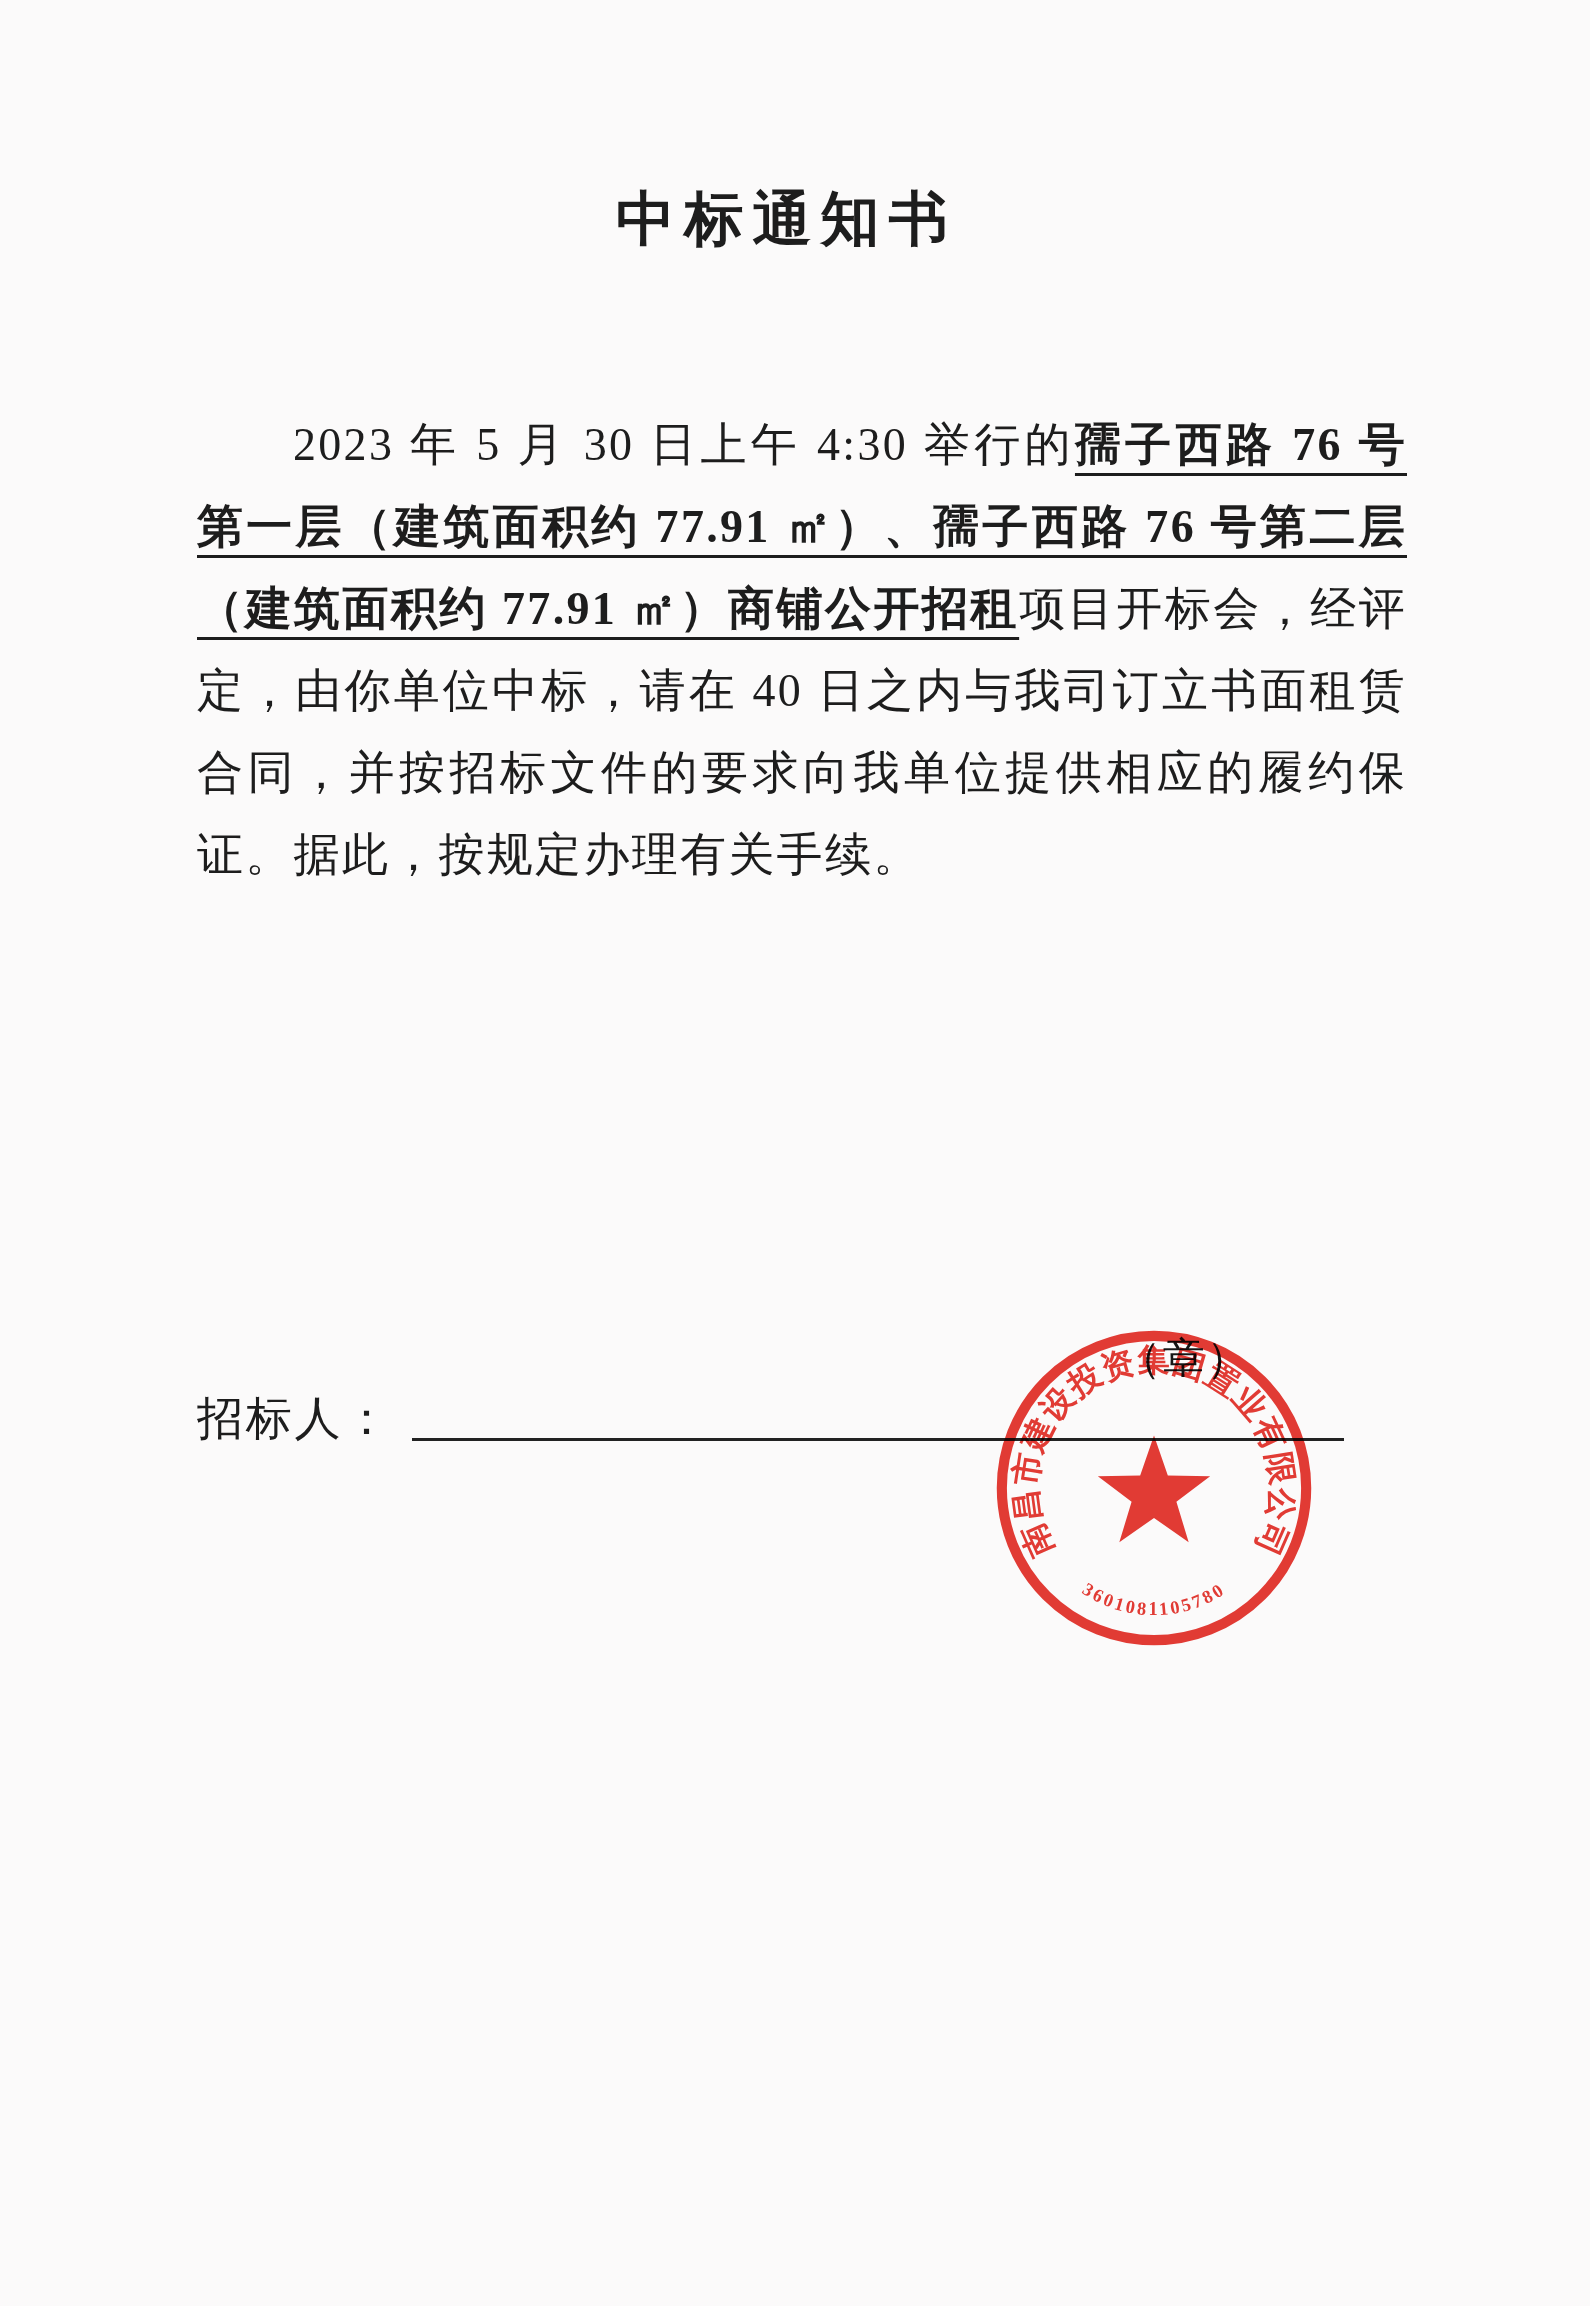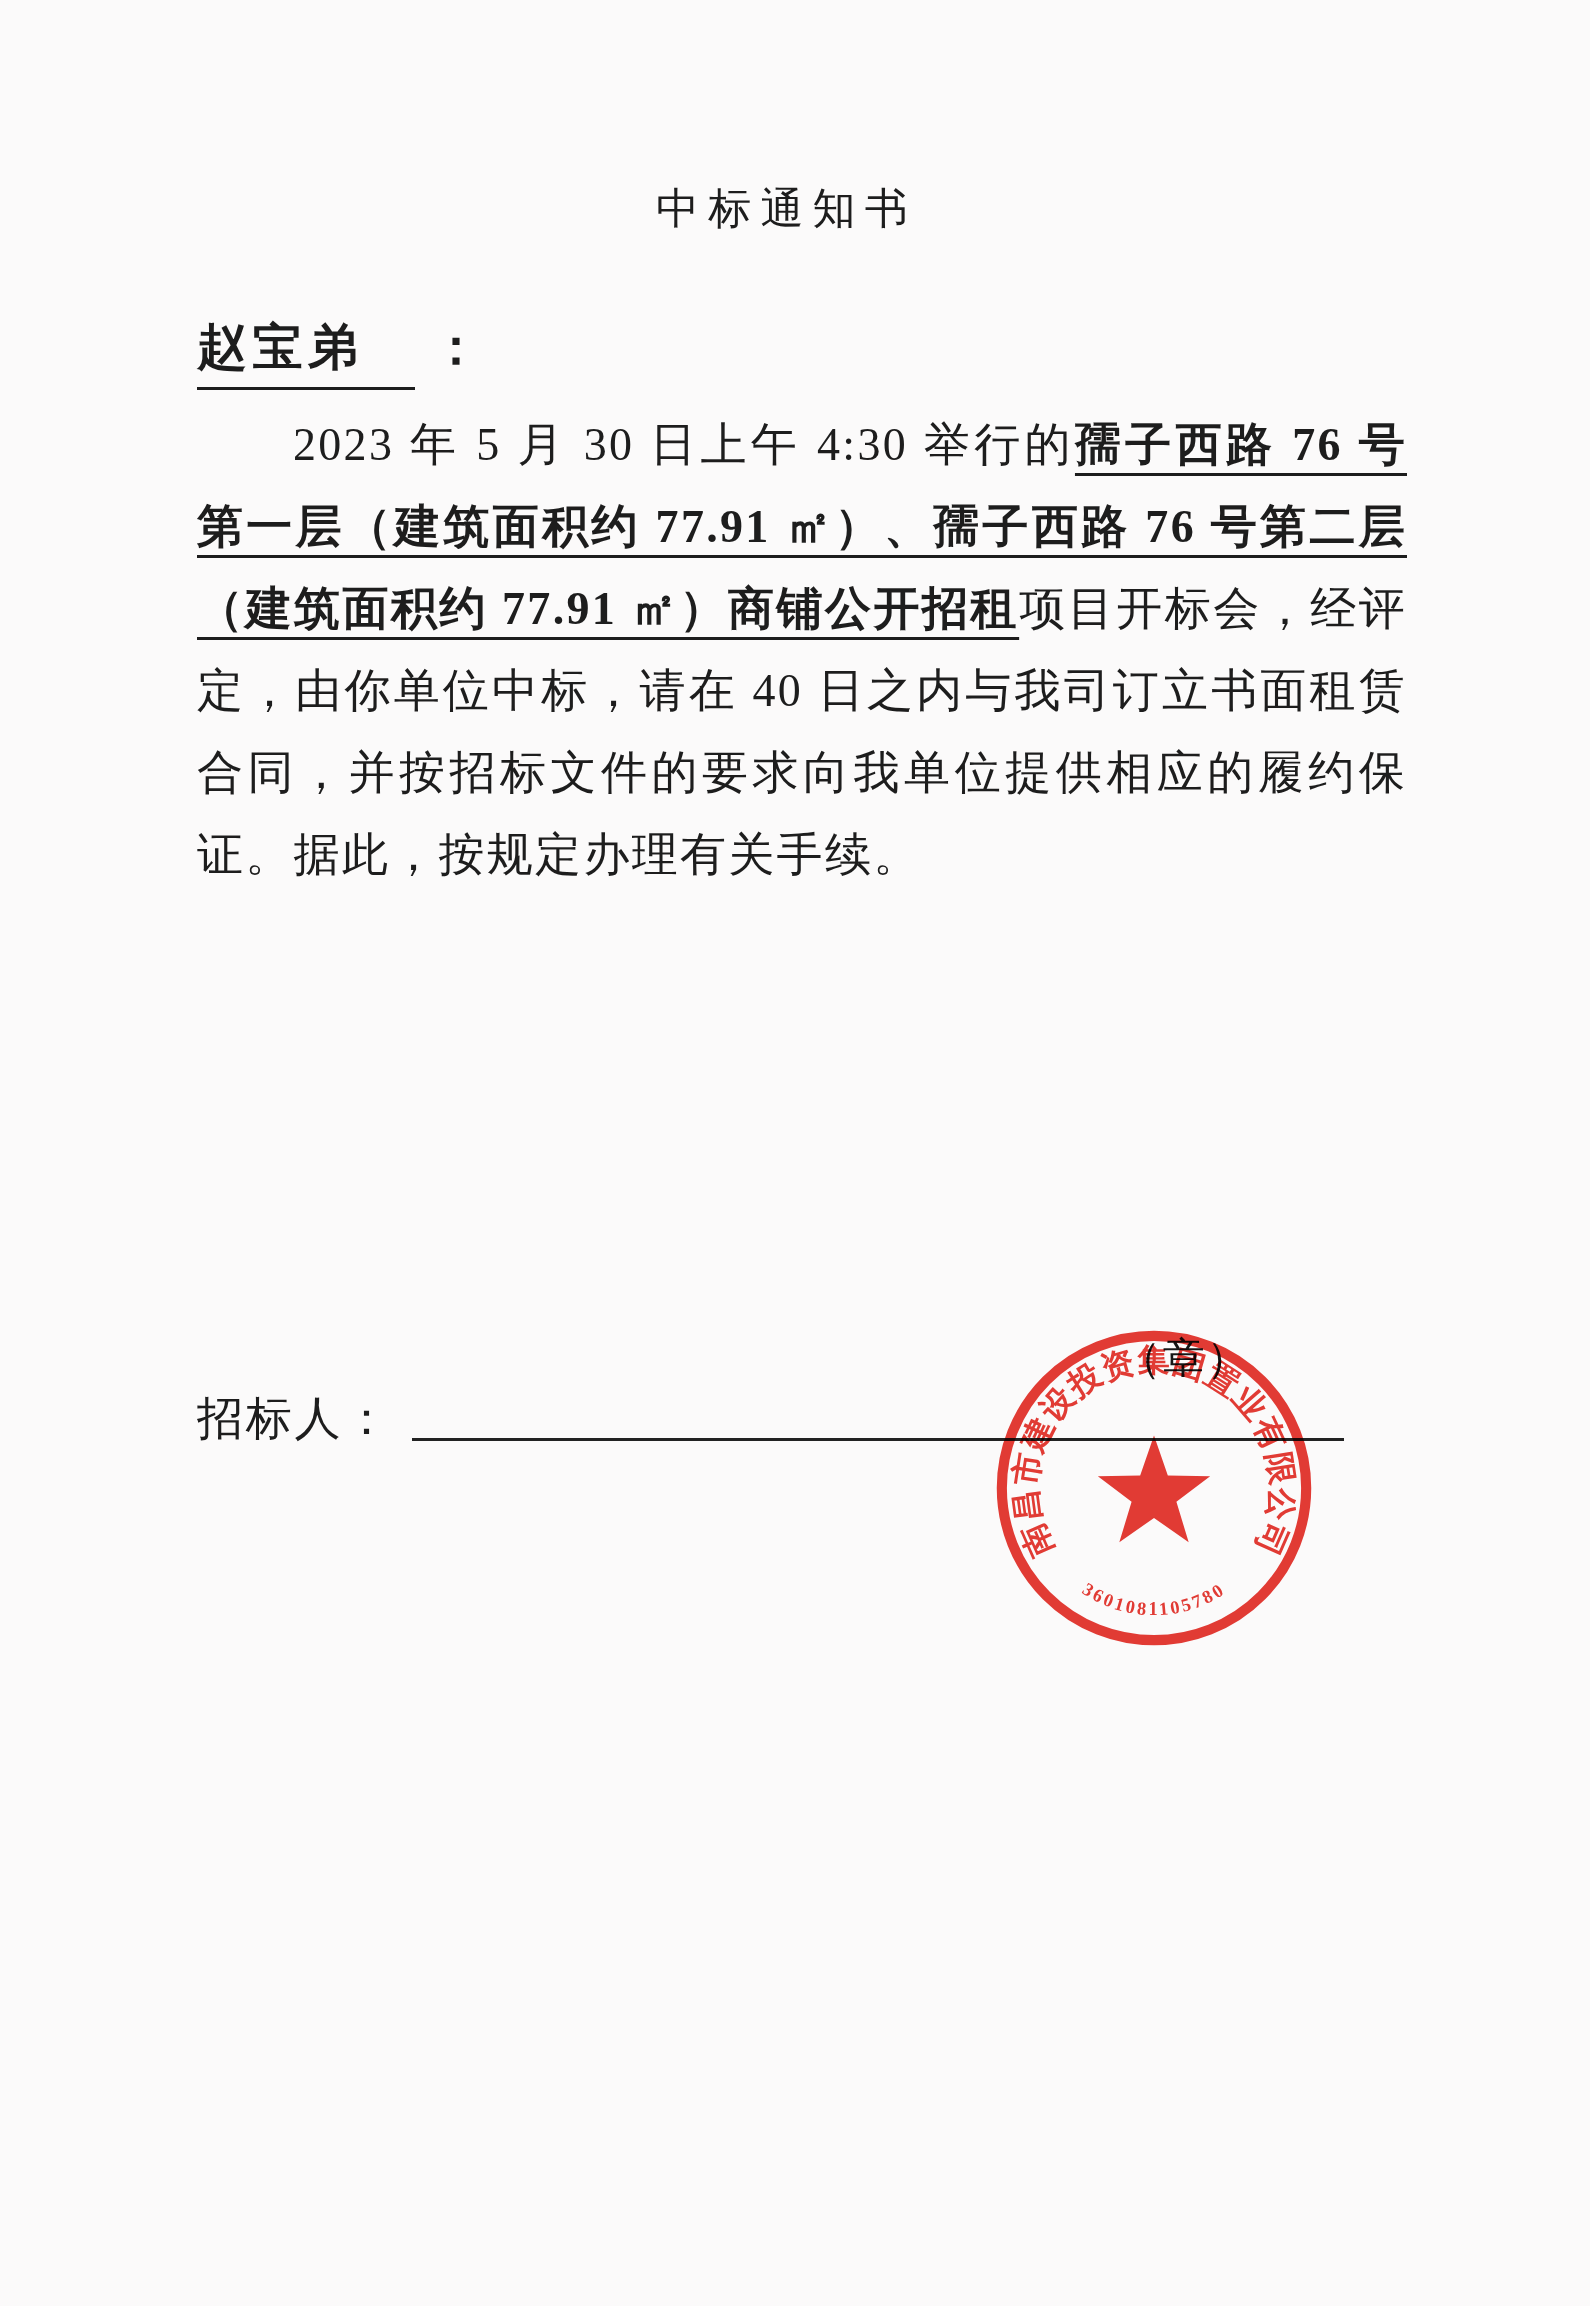--- a/index.html
+++ b/index.html
@@ -8,21 +8,21 @@
     width:1591px;height:2307px;
     margin:0 auto;
     background:#fbfafa;
     font-family:"Liberation Serif", serif;
     color:#1d1d1d;
     overflow:hidden;
   }
   .doc-title{
     position:absolute;top:180px;left:0;width:1573px;
     text-align:center;
-    font-size:43px;font-weight:400;letter-spacing:9.2px;
+    font-size:59px;font-weight:700;letter-spacing:9.2px;
   }
   .recipient-row{
     position:absolute;top:314px;left:197px;
     font-size:50px;font-weight:800;
   }
   .recipient-name{
     display:inline-block;
     border-bottom:3.7px solid #1d1d1d;
     padding:0 51px 5.5px 0;
     letter-spacing:5.5px;
@@ -82,23 +82,20 @@
   }
   .seal text{font-family:"Liberation Serif", serif;font-weight:700;}
 </style>
 </head>
 <body>
 
 <div class="sheet">
 
   <div class="doc-title">中标通知书</div>
 
-  <div class="recipient-row">
-    <span class="recipient-name">赵宝弟</span><span class="recipient-colon">：</span>
-  </div>
 
   <div class="body-par"><span>2023 年 5 月 30 日上午 4:30 举行的</span><span class="proj">孺子西路 76 号第一层（建筑面积约 77.91 ㎡）、孺子西路 76 号第二层（建筑面积约 77.91 ㎡）商铺公开招租</span><span>项目开标会，经评定，由你单位中标，请在 40 日之内与我司订立书面租赁合同，并按招标文件的要求向我单位提供相应的履约保证。据此，按规定办理有关手续。</span></div>
 
 
   <div class="sig-row">
     <span>招标人：</span><span class="sig-line"></span>
   </div>
 
   <div class="seal-hint">（章）</div>
 

